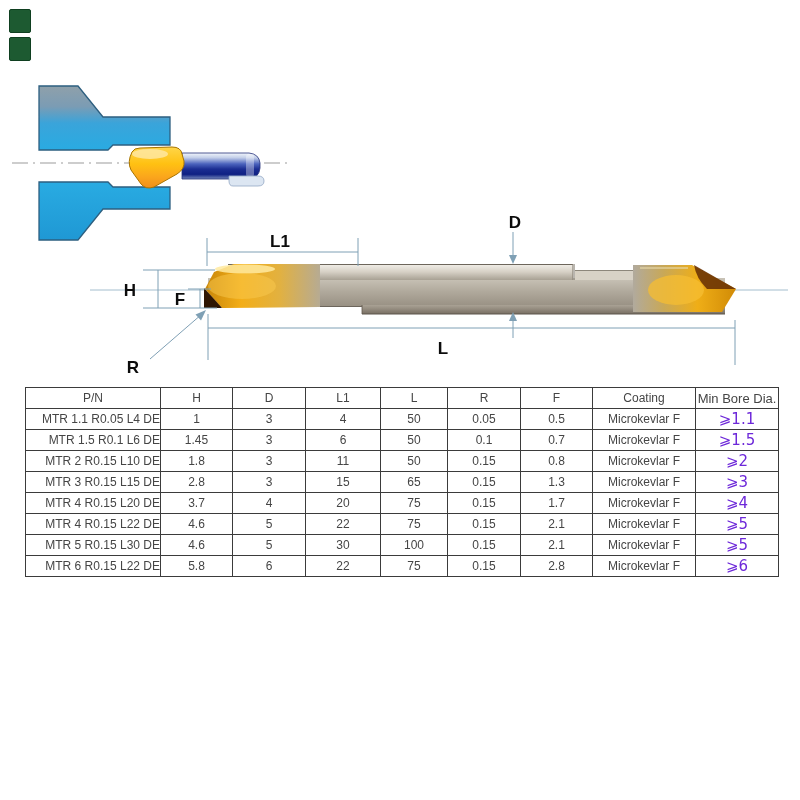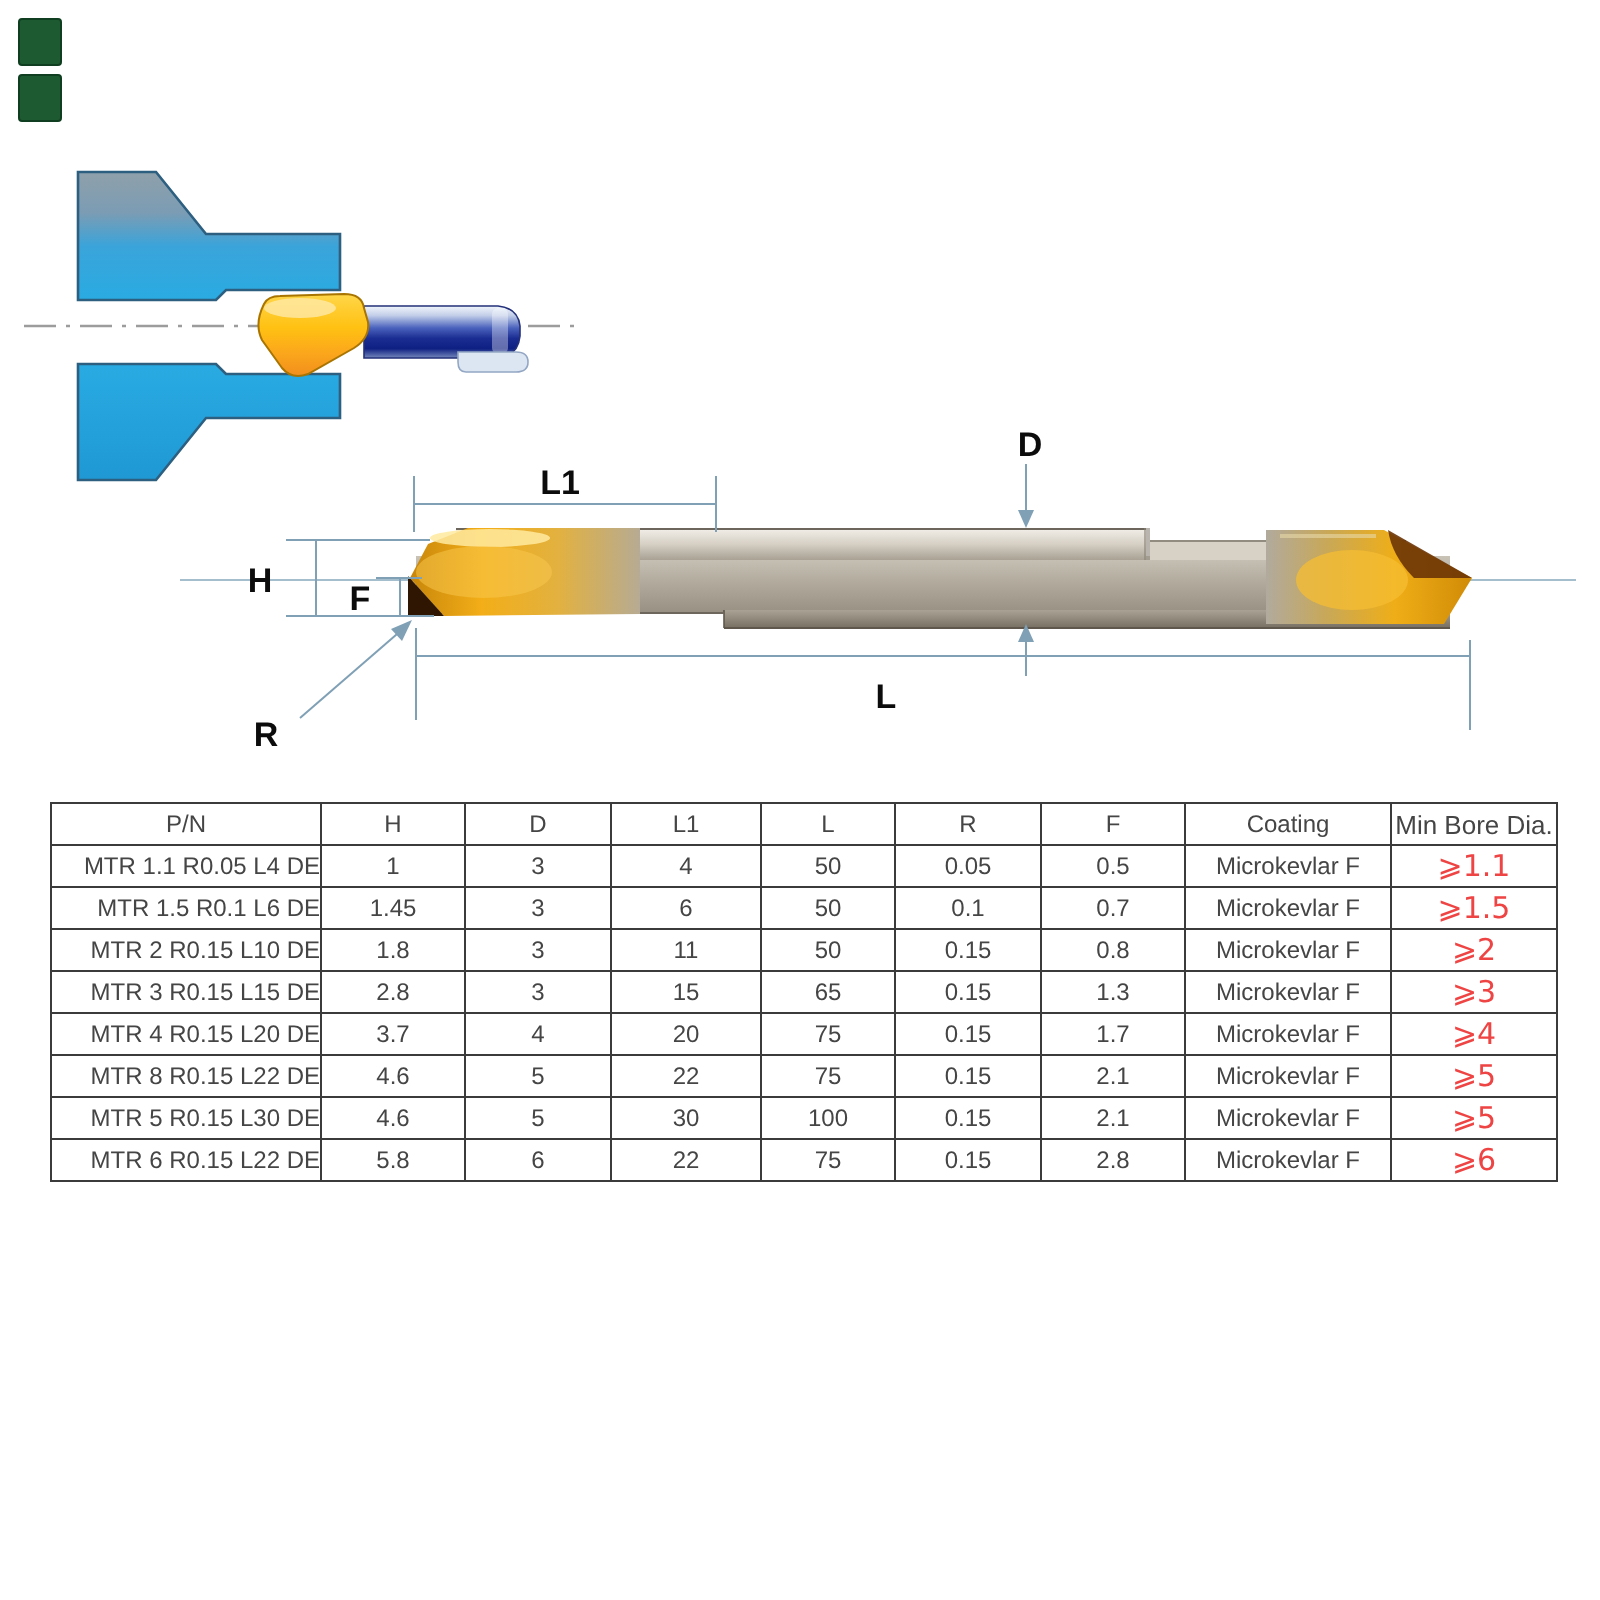--- a/index.html
+++ b/index.html
@@ -5,28 +5,28 @@
   html,body{margin:0;padding:0;background:#ffffff;}
   #canvas{position:relative;width:800px;height:800px;background:#ffffff;overflow:hidden;
           font-family:"Liberation Sans",sans-serif;}
   .marker{position:absolute;left:9px;width:20px;height:22px;background:#1d5a31;
           border:1px solid #0f3f20;border-radius:2px;}
   #marker-1{top:9px;}
   #marker-2{top:37px;}
   #illu{position:absolute;left:0;top:55px;}
   #draw{position:absolute;left:80px;top:198px;}
   svg text{font-family:"Liberation Sans",sans-serif;font-weight:700;font-size:17px;fill:#0c0c0c;}
-  #spec{position:absolute;left:25px;top:401px;border-collapse:collapse;table-layout:fixed;
+  #spec{position:absolute;left:25px;top:387px;border-collapse:collapse;table-layout:fixed;
         width:753px;}
   #spec th,#spec td{border:1px solid #3b3b3b;font-weight:400;font-size:12px;color:#454545;
         text-align:center;padding:0;height:20px;overflow:hidden;white-space:nowrap;}
   #spec thead tr,#spec tbody tr{height:21px;}
   #spec td.pn{text-align:right;padding-left:4px;}
   #spec th.minhdr{font-size:13px;margin-top:32px;}
-  #spec td.minbore{font-family:"DejaVu Sans","Liberation Sans",sans-serif;font-size:15px;color:#ef4444;}
+  #spec td.minbore{font-family:"DejaVu Sans","Liberation Sans",sans-serif;font-size:15px;color:#6d28d9;}
 </style>
 </head>
 <body>
 
 <div id="canvas">
 
   <div id="marker-1" class="marker"></div>
   <div id="marker-2" class="marker"></div>
 
   <svg id="illu" width="300" height="200" viewBox="0 0 300 200">
@@ -236,21 +236,21 @@
           <td>3.7</td>
           <td>4</td>
           <td>20</td>
           <td>75</td>
           <td>0.15</td>
           <td>1.7</td>
           <td>Microkevlar F</td>
           <td class="minbore">⩾4</td>
         </tr>
         <tr>
-          <td class="pn">MTR 8 R0.15 L22 DE</td>
+          <td class="pn">MTR 4 R0.15 L22 DE</td>
           <td>4.6</td>
           <td>5</td>
           <td>22</td>
           <td>75</td>
           <td>0.15</td>
           <td>2.1</td>
           <td>Microkevlar F</td>
           <td class="minbore">⩾5</td>
         </tr>
         <tr>

